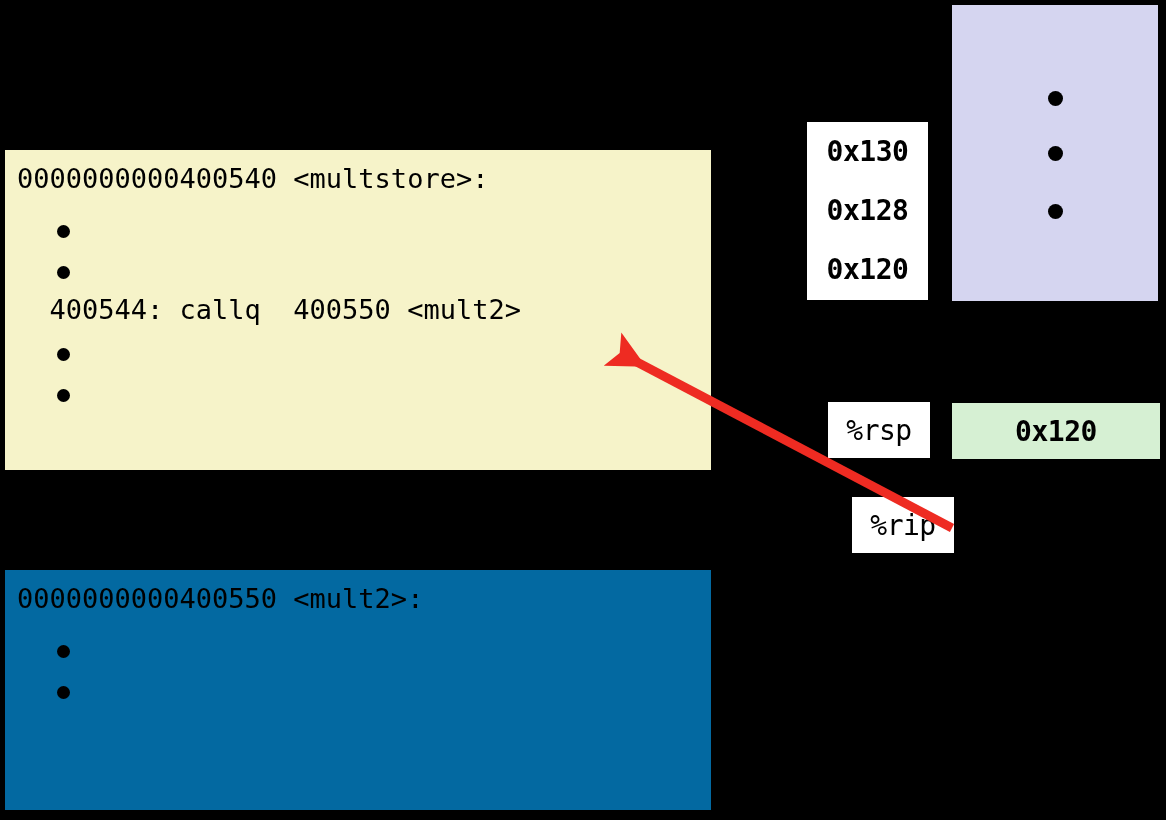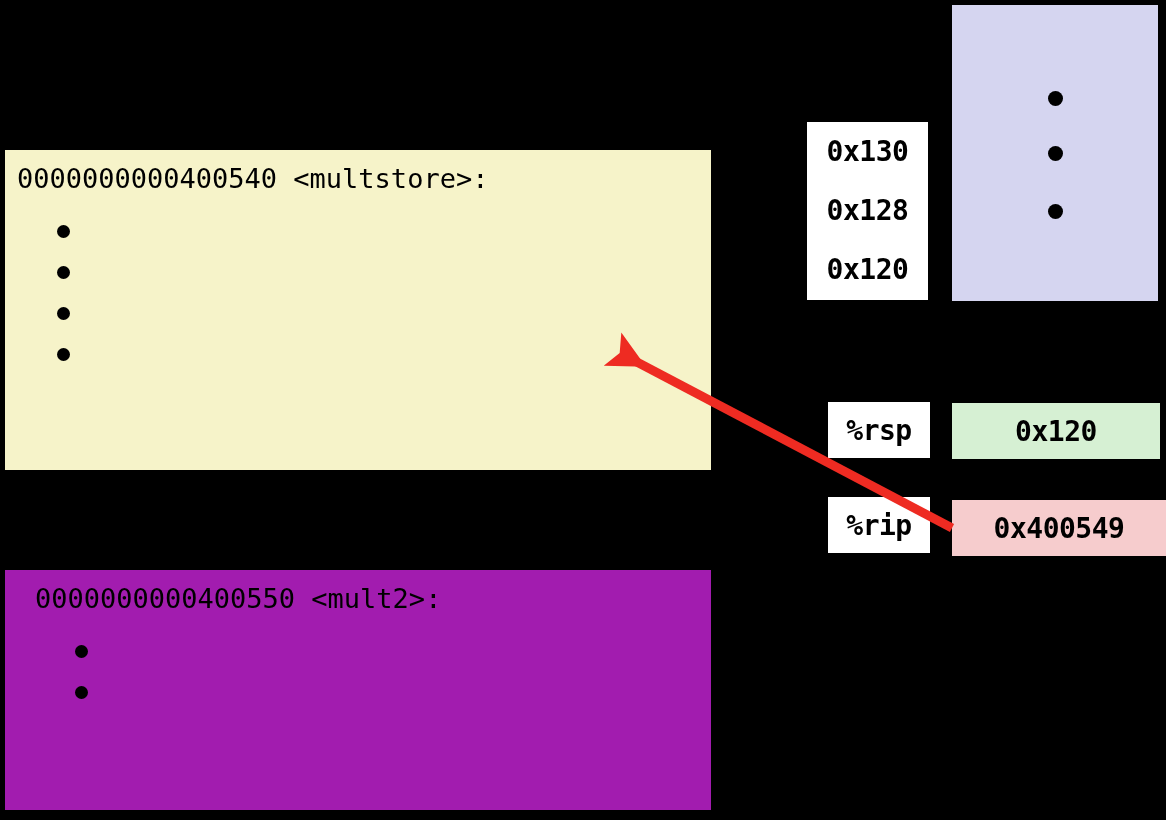--- a/index.html
+++ b/index.html
@@ -35,22 +35,21 @@
     top: 150px;
     width: 706px;
     height: 320px;
     background: #F6F3C9;
   }
   #mult2-panel {
     left: 5px;
     top: 570px;
     width: 706px;
     height: 240px;
-    background: #a21caf;
-    padding-left: 18px;
+    background: #0369a1;
   }
   .code-line {
     height: 41px;
     padding-left: 12px;
     display: block;
   }
   .code-line.first { padding-top: 8px; height: 49px; }
   .bullet-line {
     height: 41px;
     padding-left: 12px;
@@ -111,79 +110,78 @@
   
   .reg-name {
     background: #FFFFFF;
     width: 102px;
     height: 56px;
     display: flex;
     align-items: center;
     justify-content: center;
     font-family: "DejaVu Sans Mono", "Liberation Mono", monospace;
     font-size: 28px;
-    font-weight: bold;
+    font-weight: normal;
     color: #000000;
     letter-spacing: -0.5px;
   }
   .reg-value {
     height: 56px;
     display: flex;
     align-items: center;
     justify-content: center;
     font-family: "DejaVu Sans Mono", "Liberation Mono", monospace;
     font-size: 28px;
     font-weight: bold;
     color: #000000;
     letter-spacing: -0.5px;
   }
   #rsp-name { left: 828px; top: 402px; }
   #rsp-value {
     left: 952px; top: 403px; width: 208px;
     background: #D6F0D3;
   }
-  #rip-name { left: 828px; top: 497px; }
+  #rip-name { left: 852px; top: 497px; }
   #rip-value {
     left: 952px; top: 500px; width: 214px;
     background: #F6CCCD;
   }
 
   
   #arrow-svg {
     left: 0; top: 0;
     width: 1166px; height: 820px;
     pointer-events: none;
   }
 </style>
 </head>
 <body>
 
 <div id="canvas">
 
-  <div class="abs code-panel" id="multstore-panel"><span class="code-line first">0000000000400540 &lt;multstore&gt;:</span><span class="bullet-line"></span><span class="bullet-line"></span><span class="bullet-line"></span><span class="bullet-line"></span></div>
+  <div class="abs code-panel" id="multstore-panel"><span class="code-line first">0000000000400540 &lt;multstore&gt;:</span><span class="bullet-line"></span><span class="bullet-line"></span><span class="code-line">  400544: callq  400550 &lt;mult2&gt;</span><span class="bullet-line"></span><span class="bullet-line"></span></div>
 
   <div class="abs code-panel" id="mult2-panel"><span class="code-line first">0000000000400550 &lt;mult2&gt;:</span><span class="bullet-line"></span><span class="bullet-line"></span></div>
 
   <div class="abs" id="stack-block">
     <div class="stack-dot" id="stack-dot-1"></div>
     <div class="stack-dot" id="stack-dot-2"></div>
     <div class="stack-dot" id="stack-dot-3"></div>
   </div>
 
   <div class="abs" id="addr-labels">
     <div class="addr-label">0x130</div>
     <div class="addr-label">0x128</div>
     <div class="addr-label">0x120</div>
   </div>
 
   <div class="abs reg-name" id="rsp-name">%rsp</div>
   <div class="abs reg-value" id="rsp-value">0x120</div>
 
   <div class="abs reg-name" id="rip-name">%rip</div>
-  <div class="abs reg-value" id="rip-value">0x400549</div>
 
   <svg class="abs" id="arrow-svg" viewBox="0 0 1166 820">
     <defs>
       <marker id="arrowhead" markerWidth="4.2" markerHeight="4.2" refX="2.4" refY="2.1" orient="auto" markerUnits="strokeWidth">
         <polygon points="0,2.1 4.2,0 3.3,2.1 4.2,4.2" fill="#EE2B22"></polygon>
       </marker>
     </defs>
     <line id="arrow-line" x1="952" y1="528" x2="626.8468828667377" y2="356.6618304926522" stroke="#EE2B22" stroke-width="9" marker-end="url(#arrowhead)"></line>
   </svg>
 

